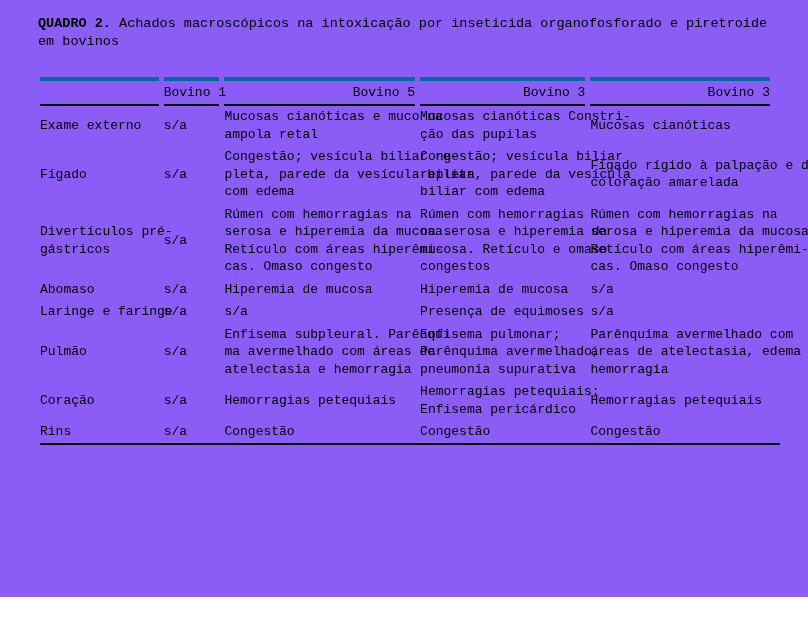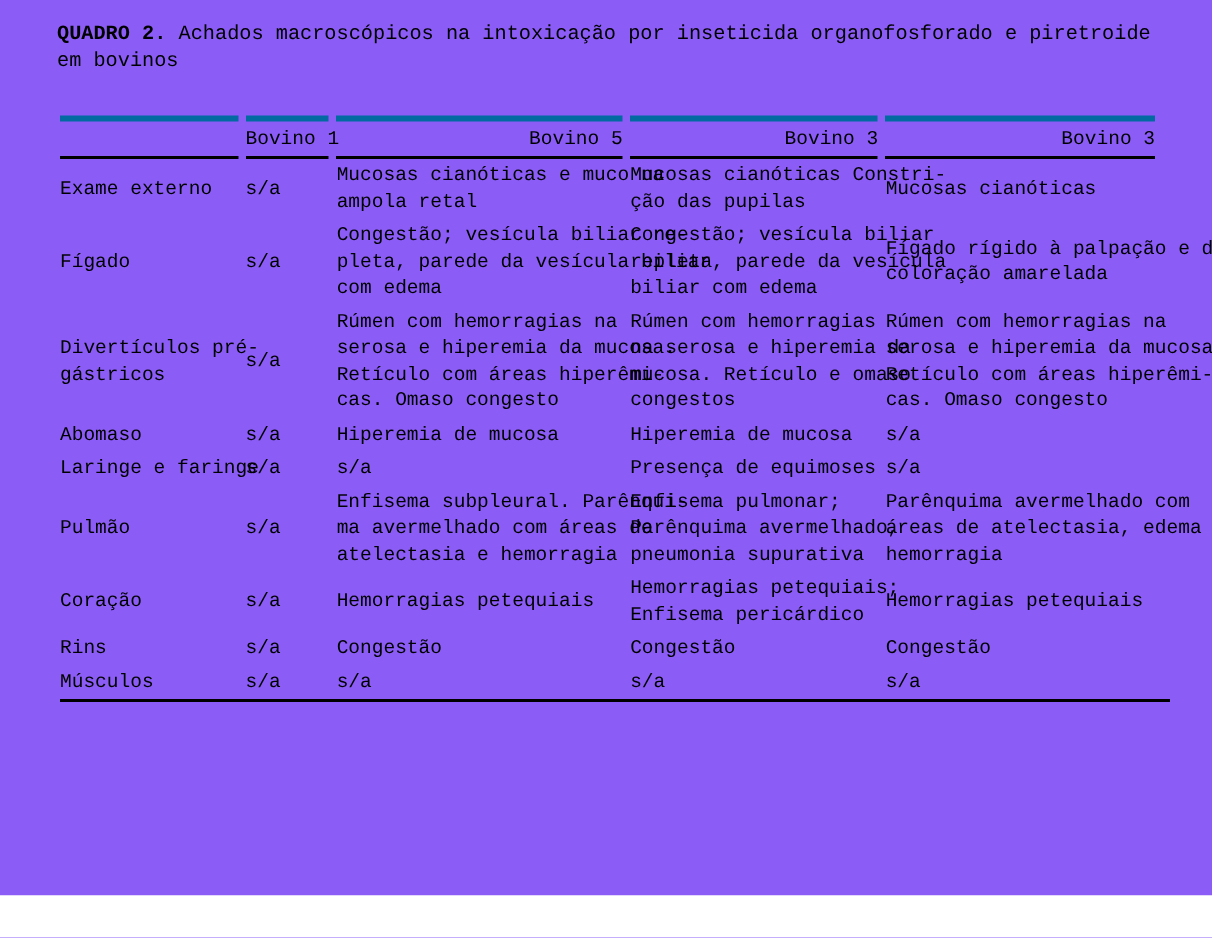--- a/index.html
+++ b/index.html
@@ -162,25 +162,18 @@
 Enfisema pericárdico</td>
         <td>Hemorragias petequiais</td>
       </tr>
       <tr>
         <td>Rins</td>
         <td>s/a</td>
         <td>Congestão</td>
         <td>Congestão</td>
         <td>Congestão</td>
       </tr>
-      <tr>
-        <td>Músculos</td>
-        <td>s/a</td>
-        <td>s/a</td>
-        <td>s/a</td>
-        <td>s/a</td>
-      </tr>
     </tbody>
   </table>
 
   <div class="bottom-rule"></div>
 
 </div>
 
 </body></html>

